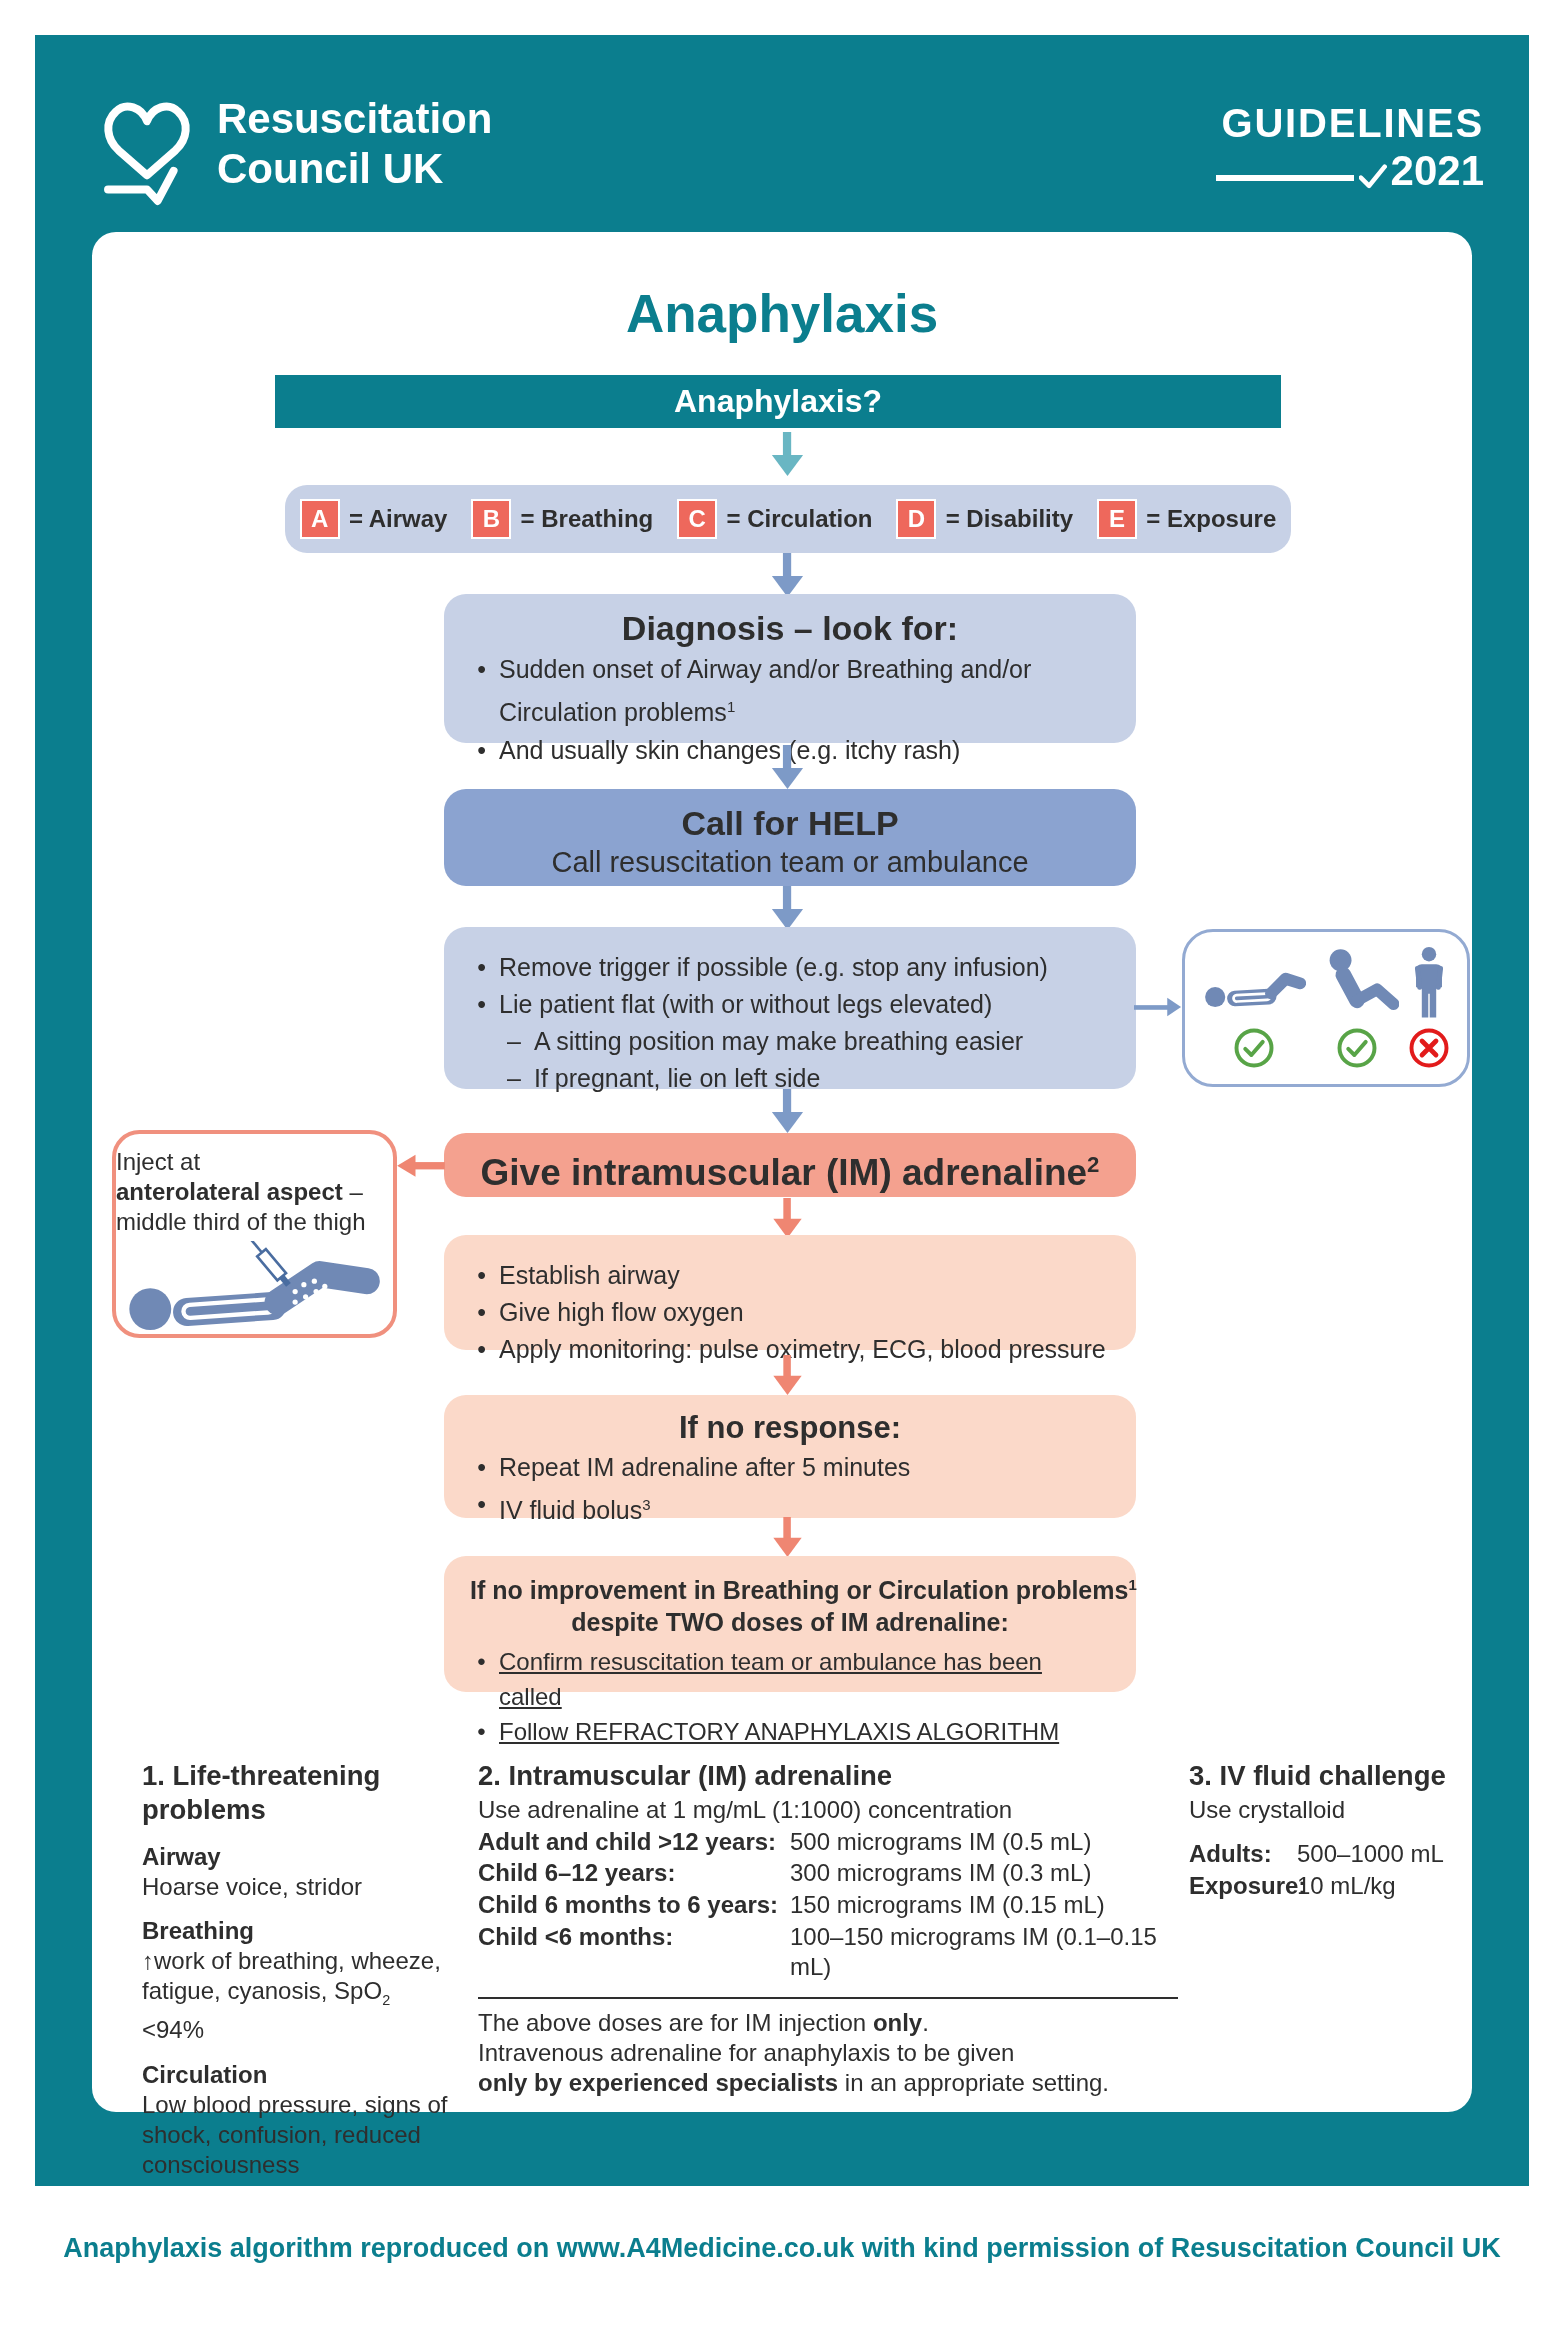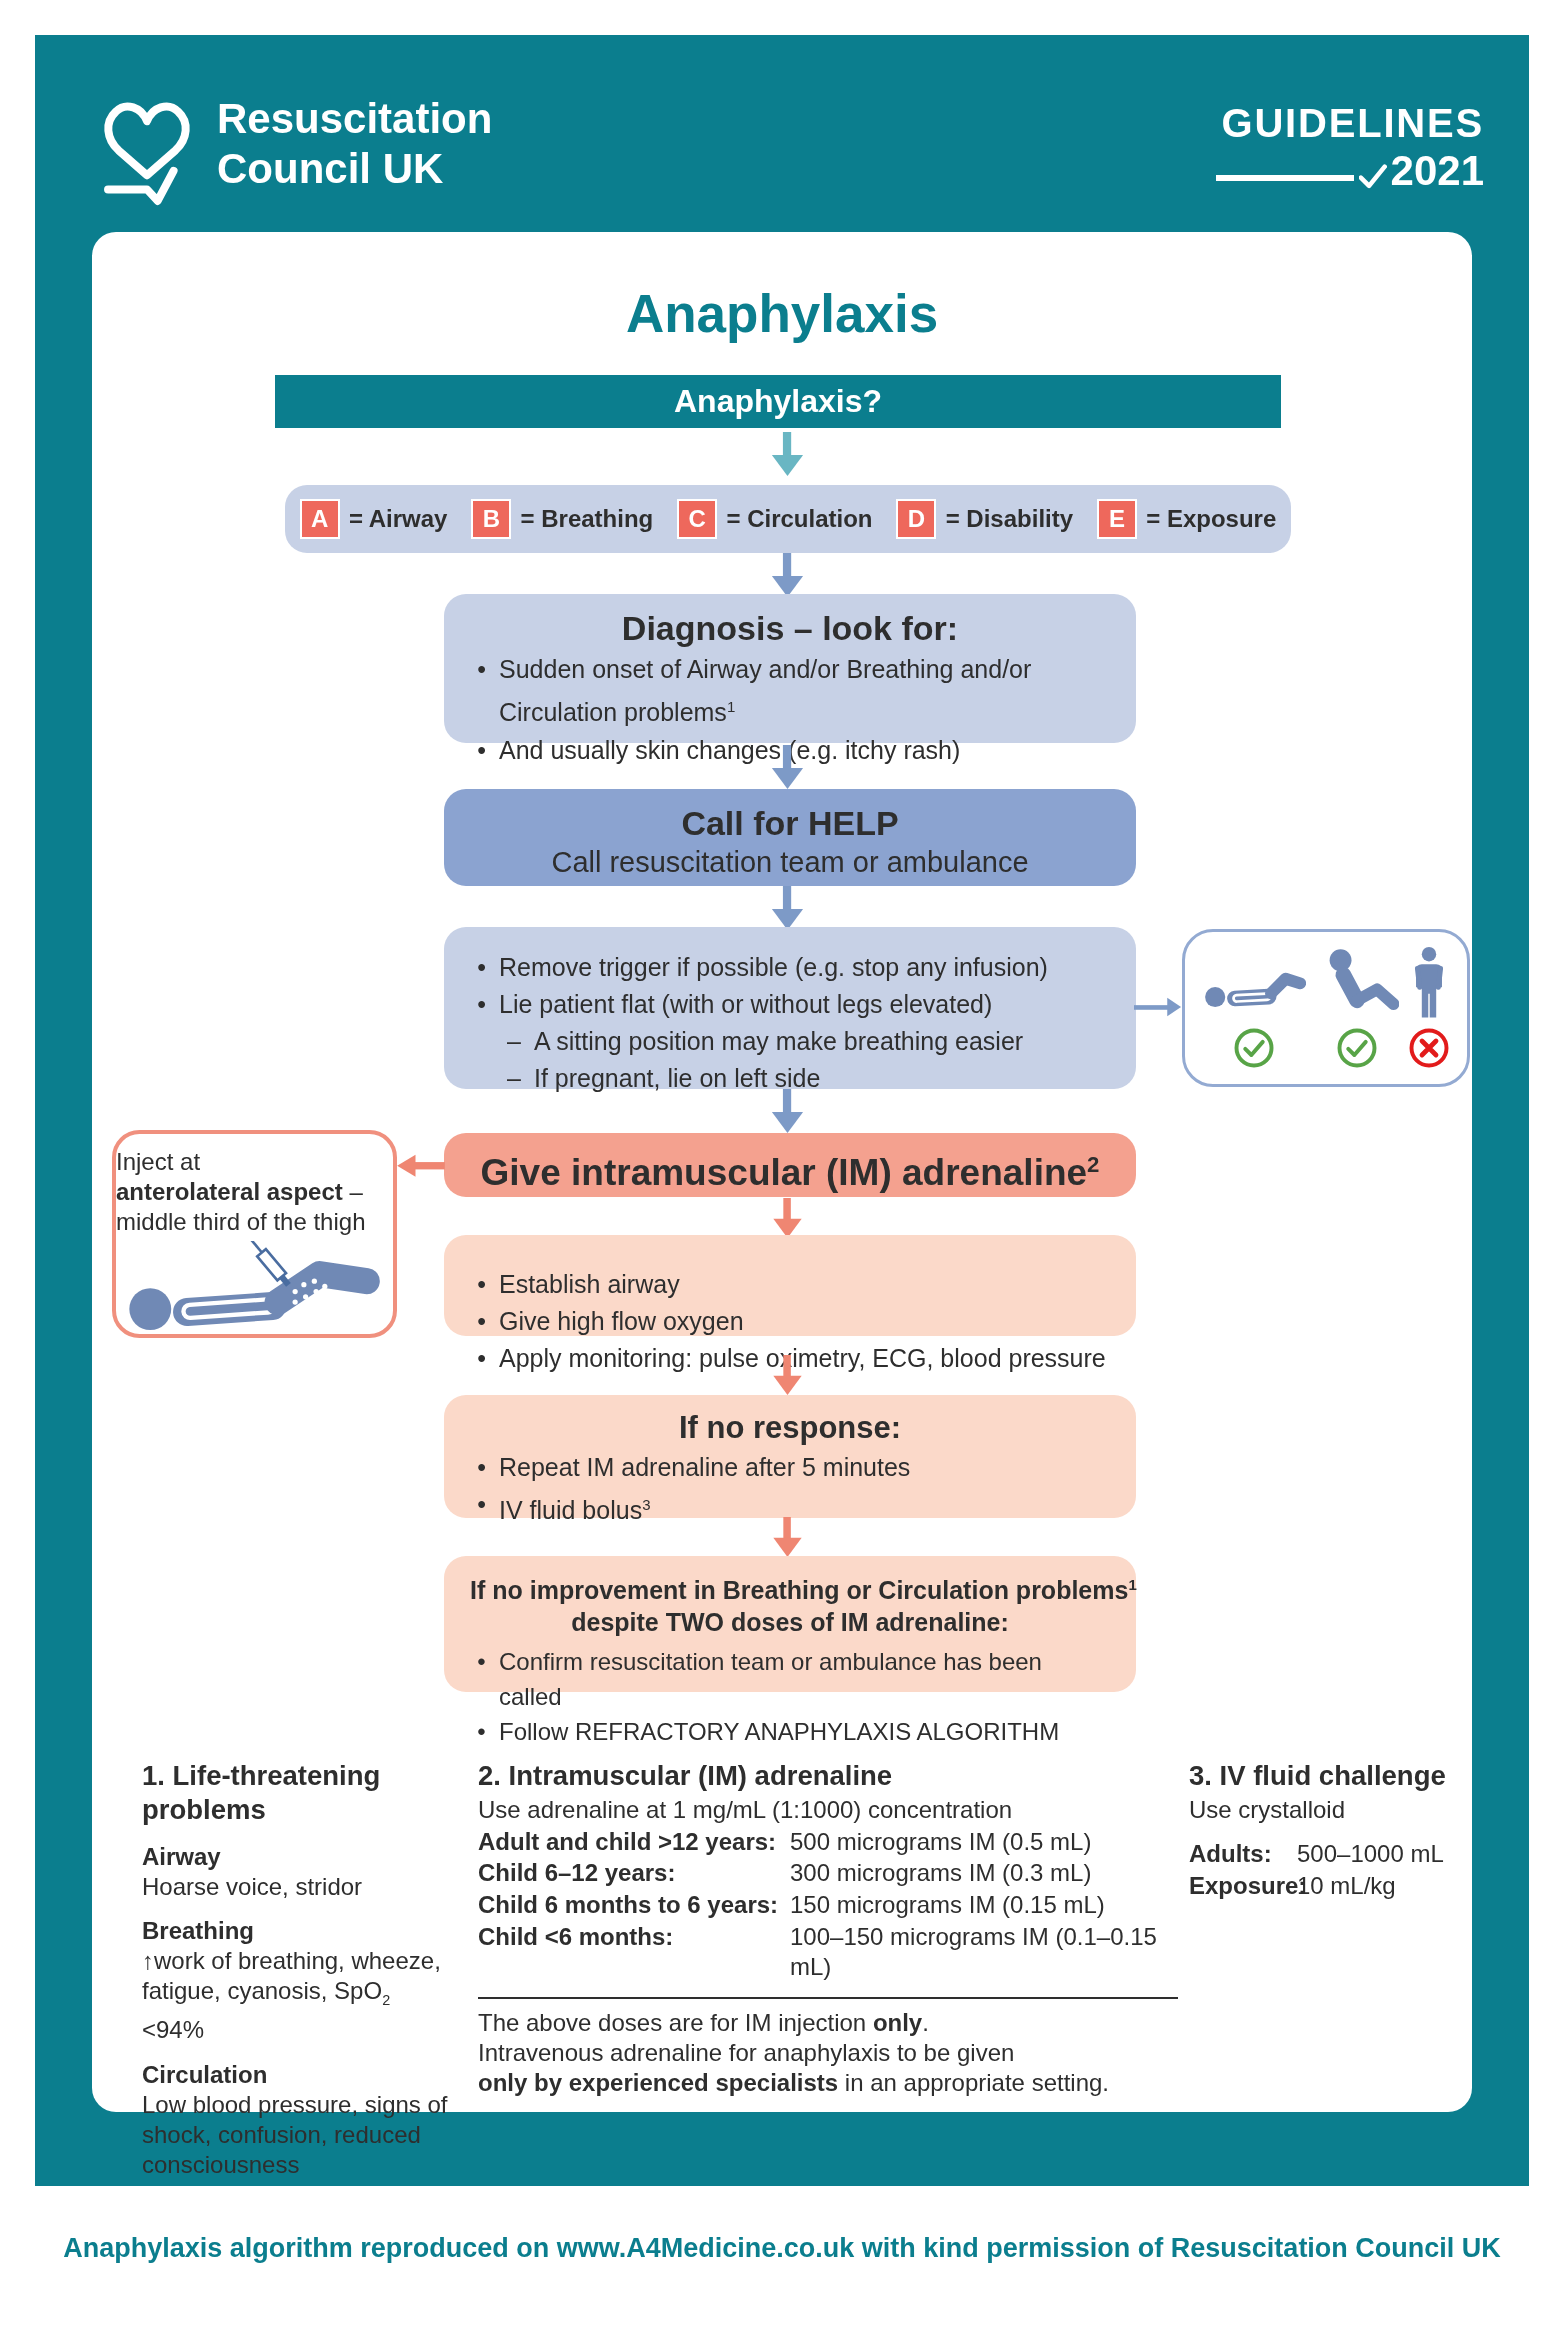--- a/index.html
+++ b/index.html
@@ -58,25 +58,25 @@
           display:flex;align-items:center;justify-content:space-around;padding:5.5px 13px;}
   .poscol{display:flex;flex-direction:column;align-items:center;gap:7.3px;}
   .figslot{height:72px;display:flex;align-items:flex-end;}
 
   .imbanner{left:444px;top:1133px;width:692px;height:64px;background:var(--salmonDark);
             font-size:37px;font-weight:700;text-align:center;line-height:64px;}
   .injbox{left:112px;top:1130px;width:285px;height:208px;background:#fff;
           border:4.6px solid var(--borderSalmon);border-radius:27.5px;box-sizing:border-box;
           text-align:left;font-size:24px;line-height:30px;padding-top:13px;}
   .salbox{background:var(--salmonLight);}
-  .airway{top:1235px;height:101px;padding-top:27px;}
+  .airway{top:1235px;height:115px;padding-top:18px;}
   .noresp{top:1395px;height:123px;}
   .refract{top:1556px;height:136px;}
   .refract .rh{font-size:25px;font-weight:700;text-align:center;line-height:32px;white-space:nowrap;}
-  .refract ul.b{font-size:24px;line-height:35px;margin-top:5.5px;}
+  .refract ul.b{font-size:24px;line-height:35px;margin-top:5.5px;text-decoration:underline;}
 
   .notes{top:1759px;font-size:24px;line-height:30px;}
   .nh{font-size:27.5px;font-weight:700;line-height:34px;margin-bottom:9.2px;}
   .nsec{margin-top:14.7px;}
   .nlbl{font-weight:700;}
   .col1{left:142px;width:308px;}
   .col2{left:478px;width:700px;}
   .col3{left:1189px;width:285px;}
   .doserow{display:flex;margin-top:1.8px;}
   .doserow .dl{width:312px;font-weight:700;flex-shrink:0;}

